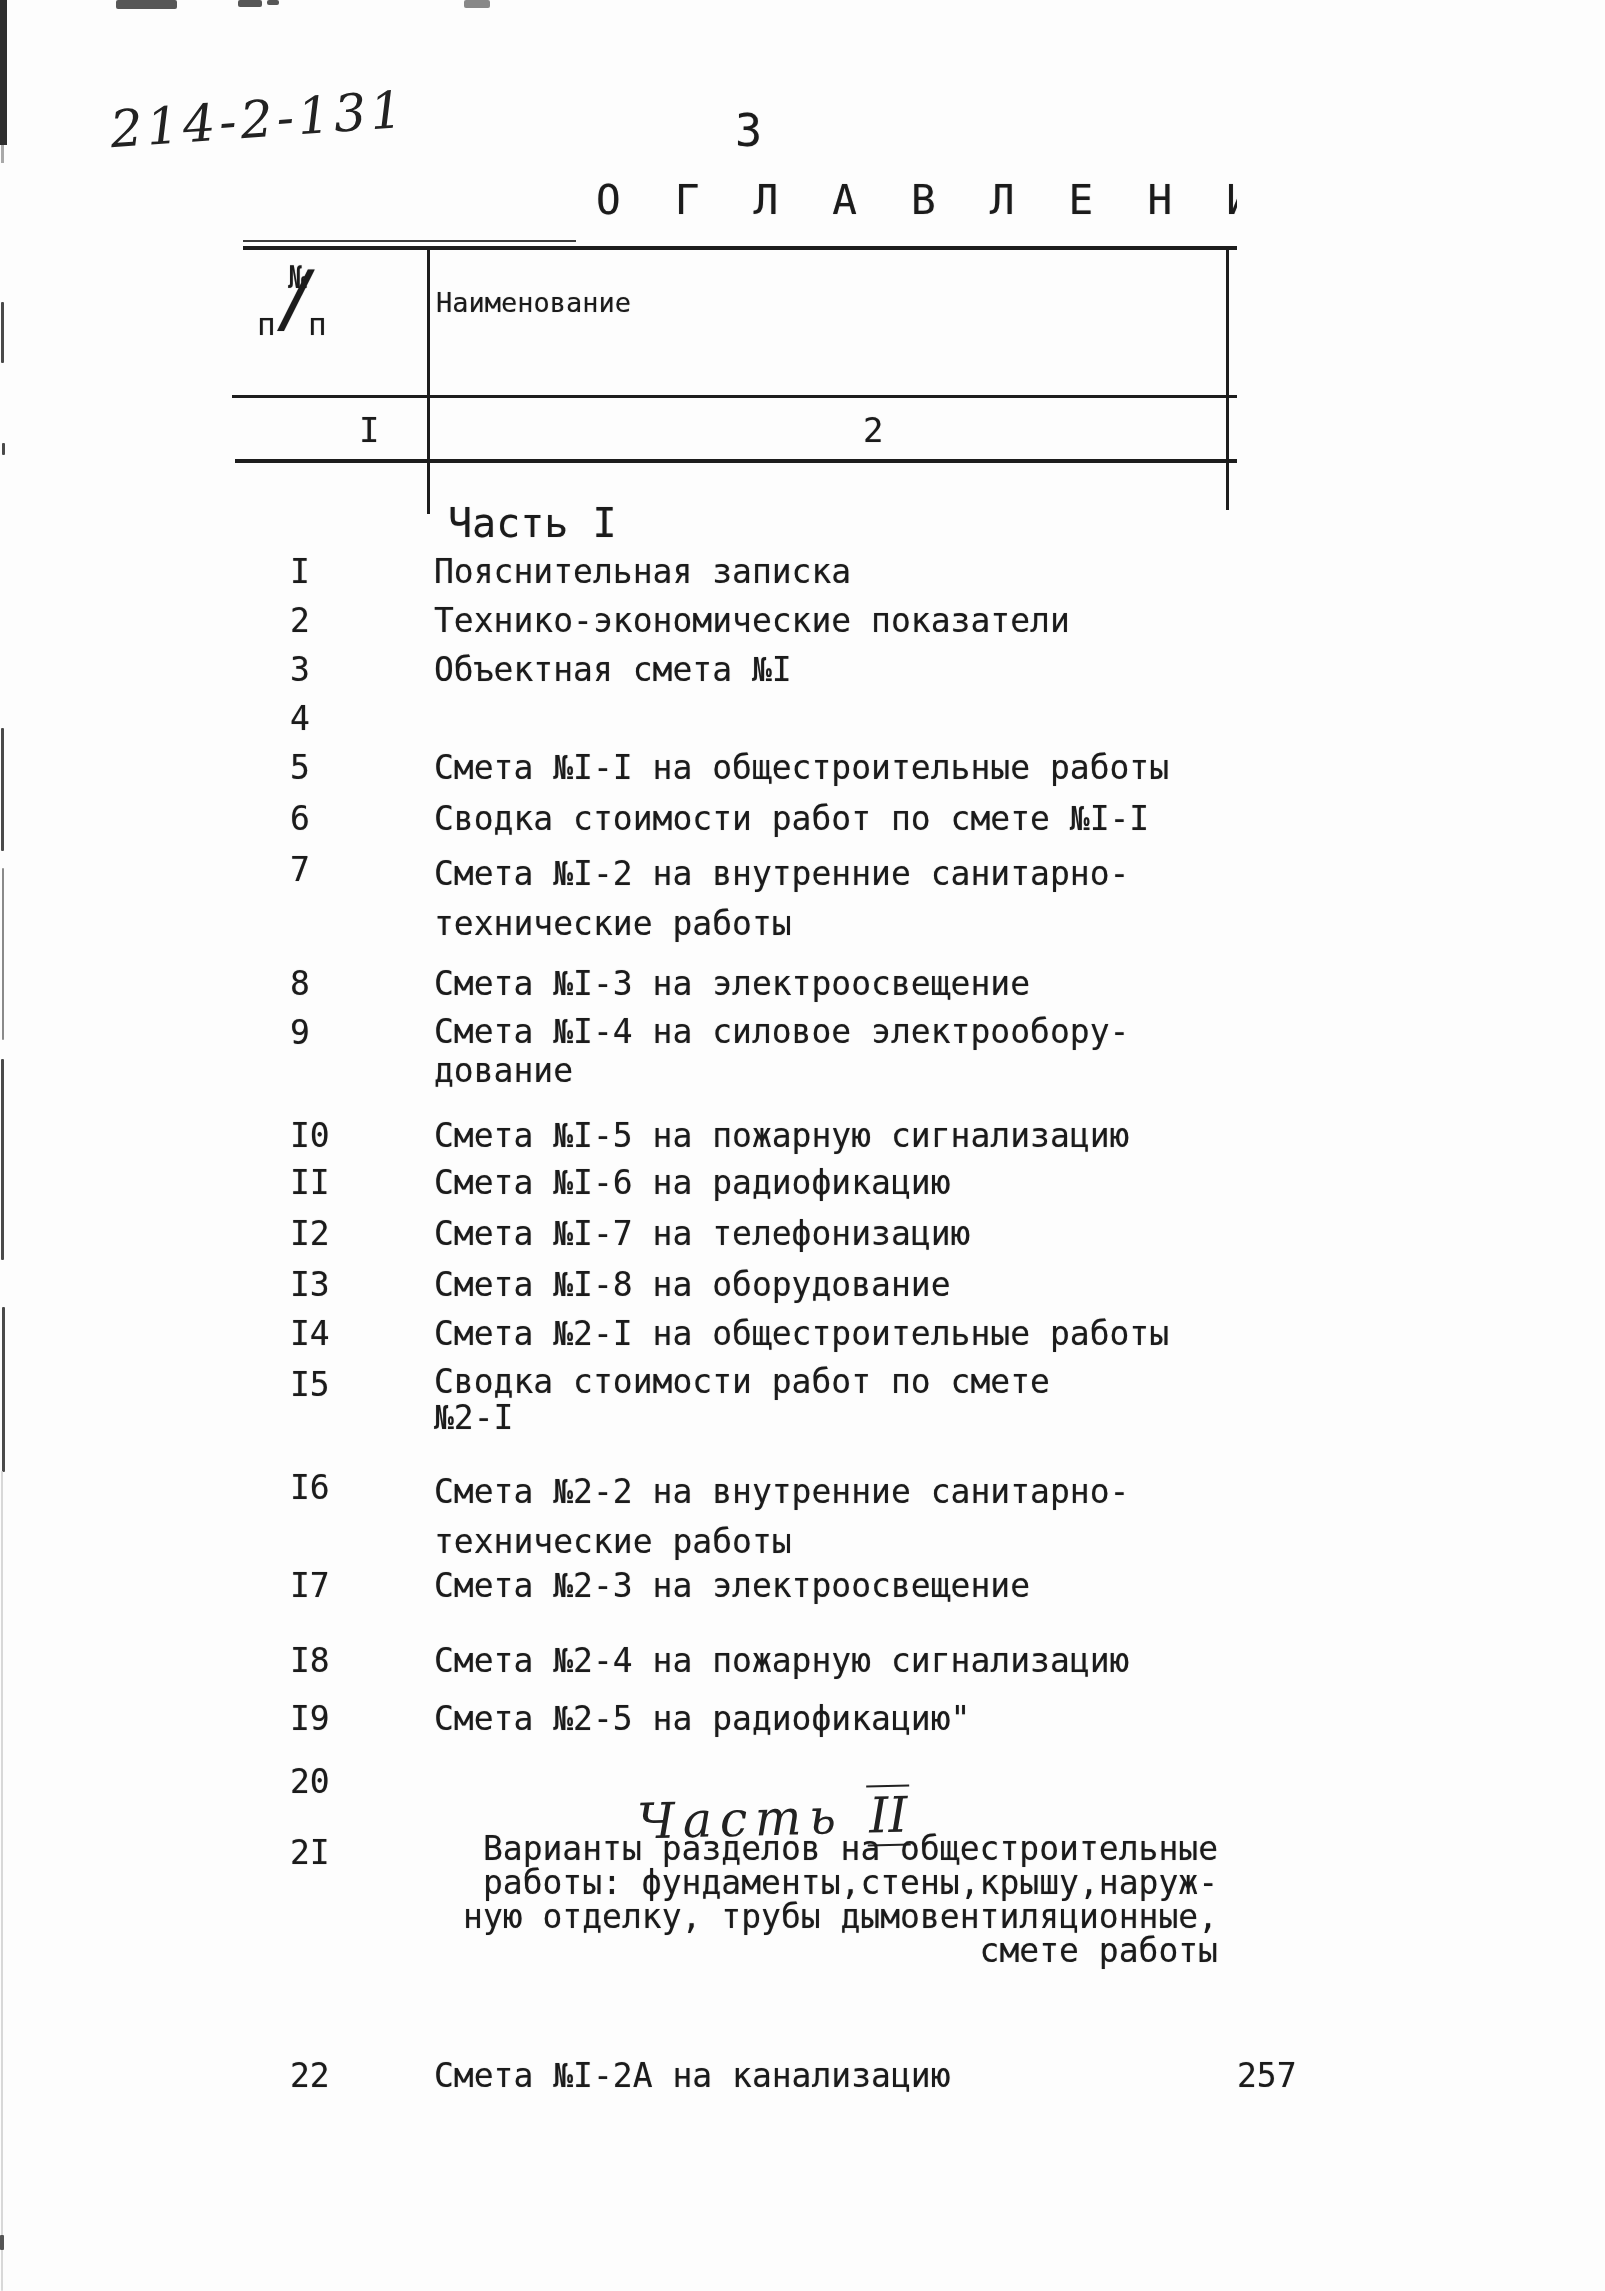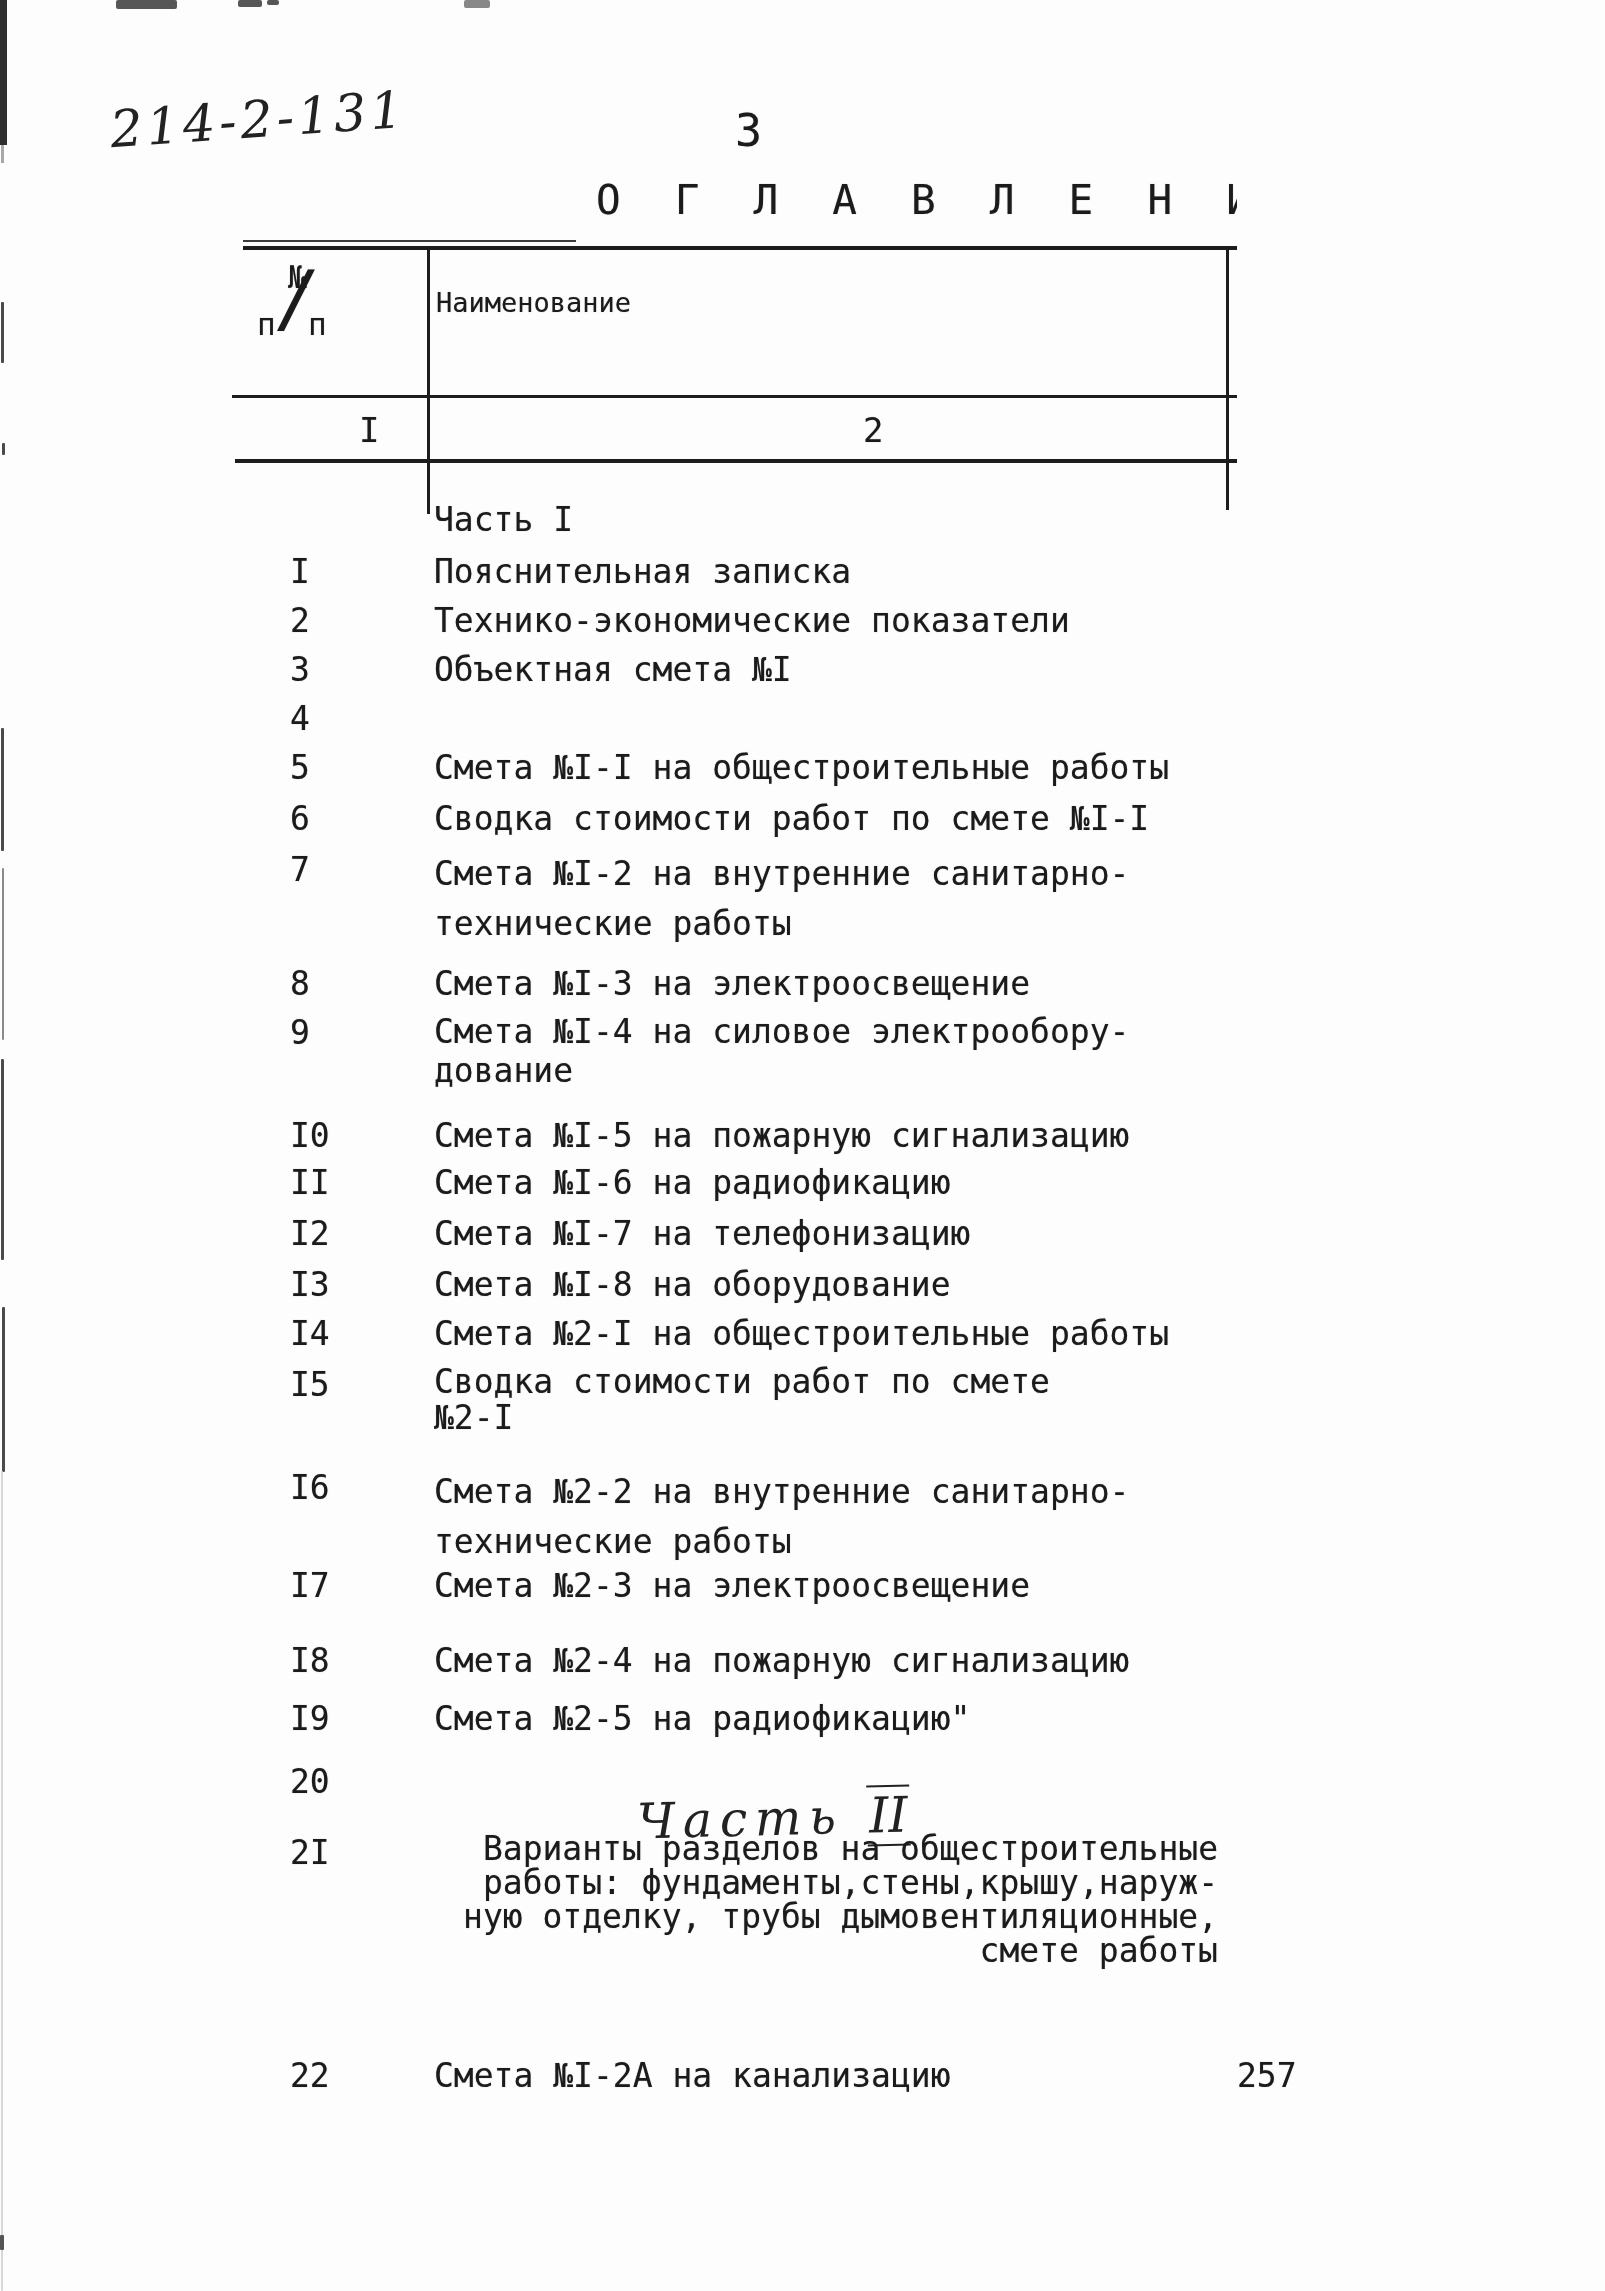--- a/index.html
+++ b/index.html
@@ -82,21 +82,21 @@
   
   .row{position:absolute;left:0;width:1605px;font-size:33px;}
   .row .num{position:absolute;left:290px;top:0;line-height:41px;}
   .row .name{margin-left:434px;width:784px;white-space:nowrap;line-height:41px;}
   .row .page{position:absolute;left:1237px;top:0;line-height:41px;}
   .row.lh51 .name{line-height:50px;}
   .row.lh40 .name{line-height:39px;}
   .row.lh37 .name{line-height:36px;}
   .row.lh34 .name{line-height:34px;text-align:right;}
   .row.page-bottom .page{top:auto;bottom:0;}
-  .section-heading{position:absolute;left:434px;font-size:33px;}
+  .section-heading{position:absolute;left:448px;font-size:40px;}
 </style>
 </head>
 <body>
 
 <main class="page">
 
   <div class="artifact corner-bar"></div>
   <div class="artifact corner-bar-tail"></div>
   <div class="artifact smudge-a"></div>
   <div class="artifact smudge-b"></div>

